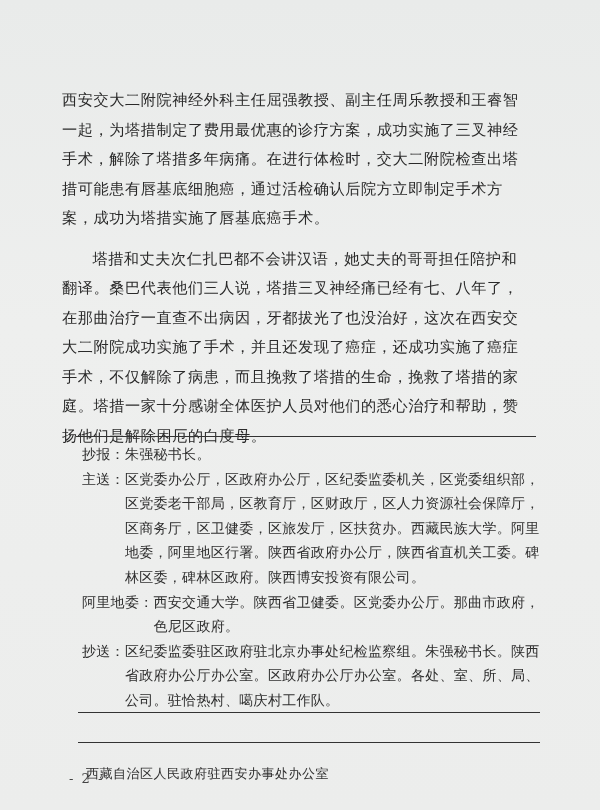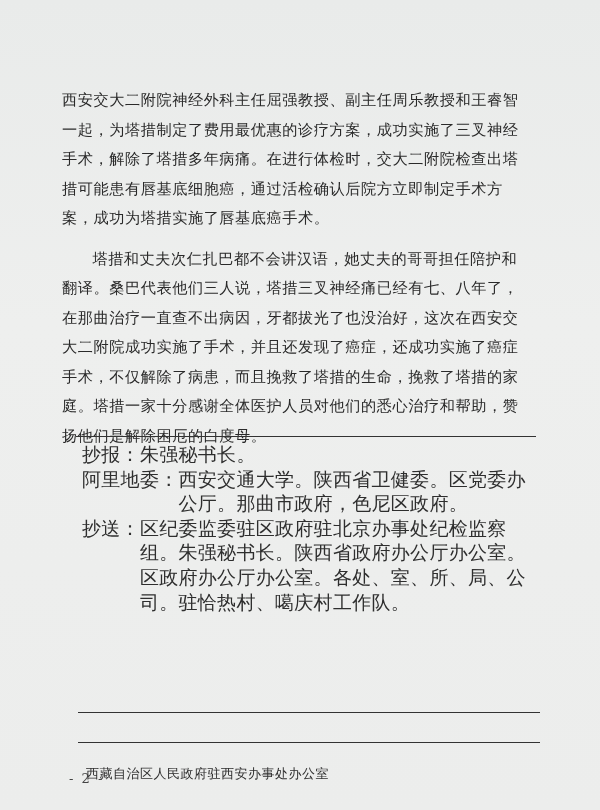--- a/index.html
+++ b/index.html
@@ -13,21 +13,21 @@
     .page { position: absolute; left: 0; top: 0; width: 596px; height: 810px; }
     .body-text {
       position: absolute; left: 62px; top: 86px; width: 470px;
       font-size: 15.2px; line-height: 29.5px; letter-spacing: 0.55px;
     }
     .para { margin: 0; }
     .para.indent { text-indent: 2em; margin-top: 11px; }
     .rule { position: absolute; height: 0; border-top: 1.4px solid #333; }
     .dist {
       position: absolute; left: 82px; width: 460px;
-      font-size: 19px; line-height: 24.6px; letter-spacing: 0.3px; color: #2e2e2e;
+      font-size: 14px; line-height: 24.6px; letter-spacing: 0.3px; color: #2e2e2e;
     }
     .dist-row { display: flex; }
     .dist-label { white-space: nowrap; }
     .dist-content { flex: 1; }
     .footer {
       position: absolute; left: 86px; top: 717px; width: 448px;
       display: flex; justify-content: space-between;
       font-size: 13px; letter-spacing: 0.5px; color: #2e2e2e; margin-top: 48px;
     }
     .page-num {
@@ -46,20 +46,24 @@
   </div>
 
   <div class="rule" style="left:76px; top:436px; width:460px;"></div>
 
   <div class="dist" style="top:442px;">
     <div class="dist-row">
       <span class="dist-label">抄报：</span>
       <span class="dist-content">朱强秘书长。</span>
     </div>
     <div class="dist-row">
+      <span class="dist-label">主送：</span>
+      <span class="dist-content">区党委办公厅，区政府办公厅，区纪委监委机关，区党委组织部，区党委老干部局，区教育厅，区财政厅，区人力资源社会保障厅，区商务厅，区卫健委，区旅发厅，区扶贫办。西藏民族大学。阿里地委，阿里地区行署。陕西省政府办公厅，陕西省直机关工委。碑林区委，碑林区政府。陕西博安投资有限公司。</span>
+    </div>
+    <div class="dist-row">
       <span class="dist-label">阿里地委：</span>
       <span class="dist-content">西安交通大学。陕西省卫健委。区党委办公厅。那曲市政府，色尼区政府。</span>
     </div>
     <div class="dist-row">
       <span class="dist-label">抄送：</span>
       <span class="dist-content">区纪委监委驻区政府驻北京办事处纪检监察组。朱强秘书长。陕西省政府办公厅办公室。区政府办公厅办公室。各处、室、所、局、公司。驻恰热村、噶庆村工作队。</span>
     </div>
   </div>
 
   <div class="rule" style="left:78px; top:712px; width:462px;"></div>

